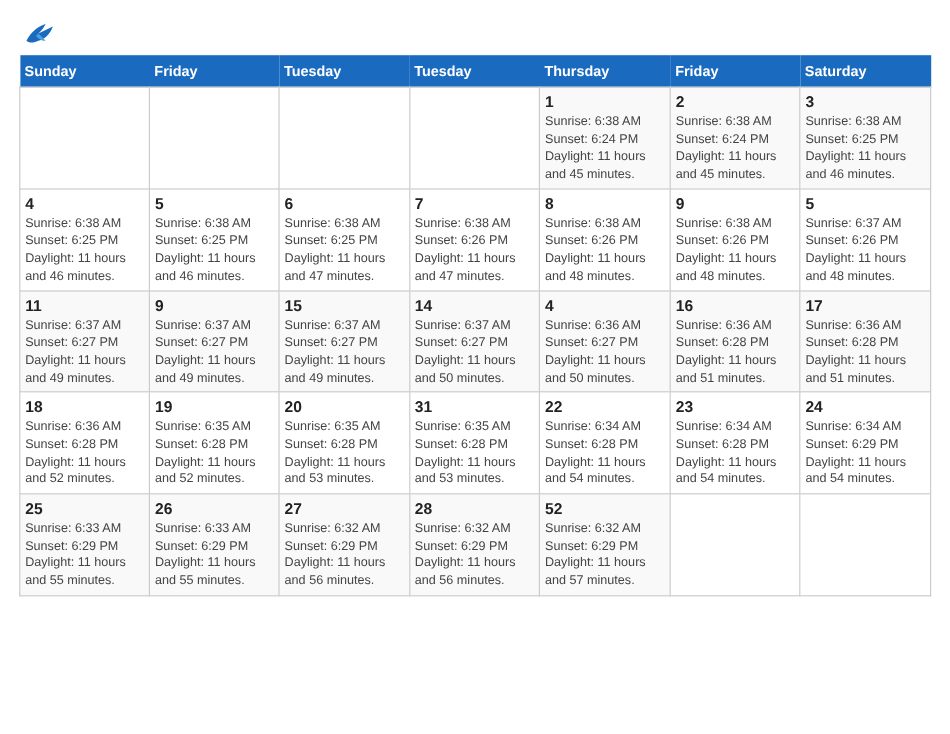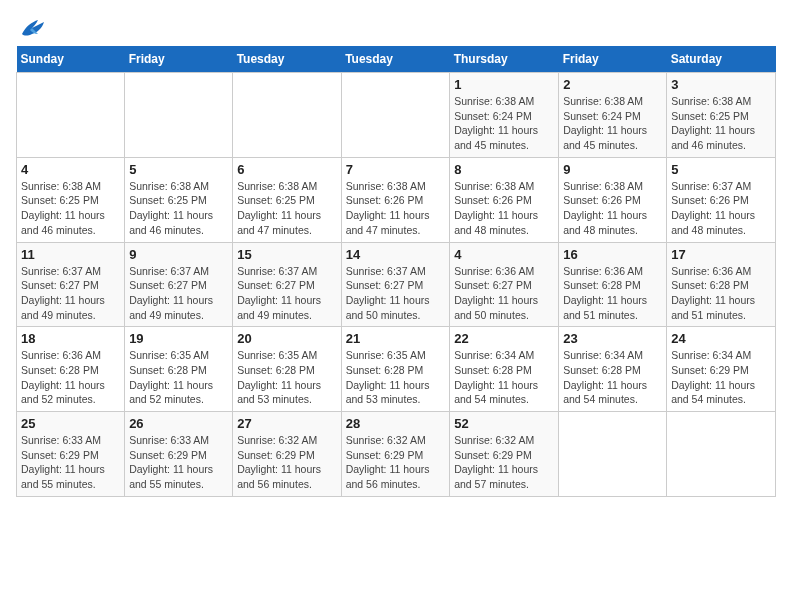--- a/index.html
+++ b/index.html
@@ -211,21 +211,21 @@
         </td>
         <td>
           <span class="day-number">19</span>
           <div class="day-info">Sunrise: 6:35 AM<br>Sunset: 6:28 PM<br>Daylight: 11 hours<br>and 52 minutes.</div>
         </td>
         <td>
           <span class="day-number">20</span>
           <div class="day-info">Sunrise: 6:35 AM<br>Sunset: 6:28 PM<br>Daylight: 11 hours<br>and 53 minutes.</div>
         </td>
         <td>
-          <span class="day-number">21</span>
+          <span class="day-number">31</span>
           <div class="day-info">Sunrise: 6:35 AM<br>Sunset: 6:28 PM<br>Daylight: 11 hours<br>and 53 minutes.</div>
         </td>
         <td>
           <span class="day-number">22</span>
           <div class="day-info">Sunrise: 6:34 AM<br>Sunset: 6:28 PM<br>Daylight: 11 hours<br>and 54 minutes.</div>
         </td>
         <td>
           <span class="day-number">23</span>
           <div class="day-info">Sunrise: 6:34 AM<br>Sunset: 6:28 PM<br>Daylight: 11 hours<br>and 54 minutes.</div>
         </td>

